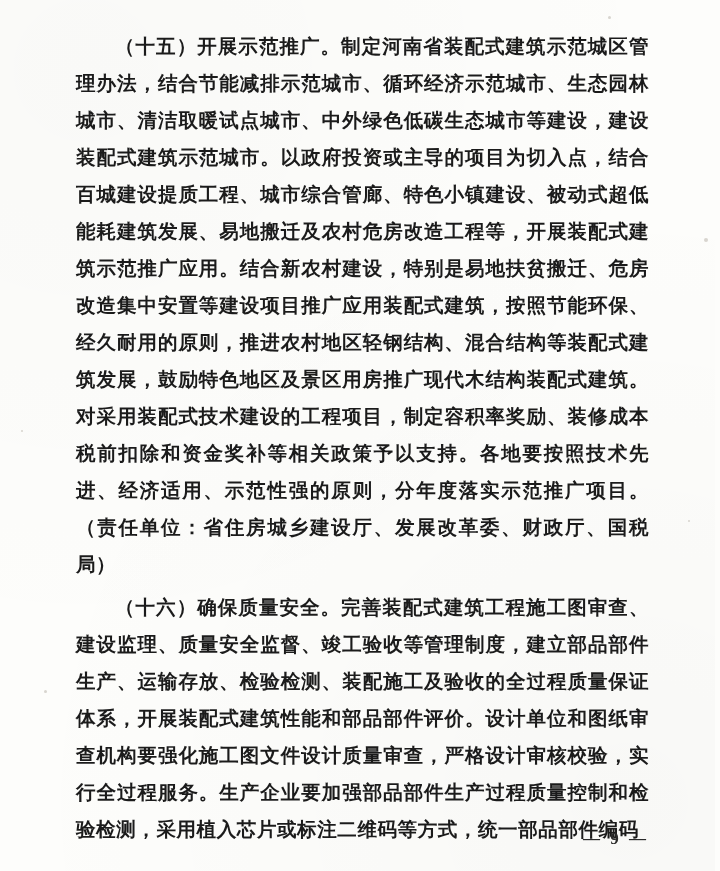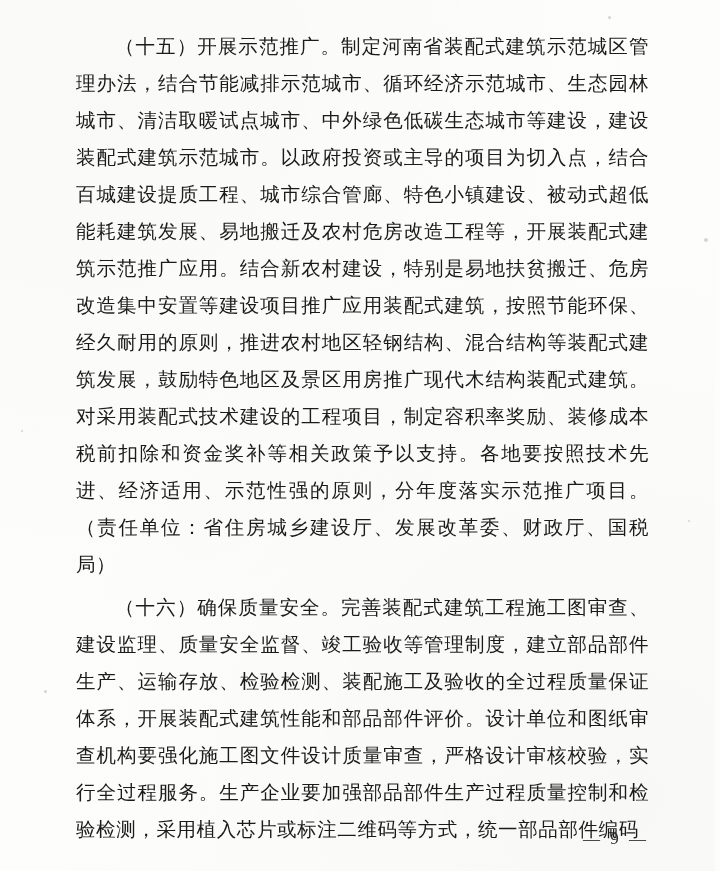--- a/index.html
+++ b/index.html
@@ -17,20 +17,21 @@
   .page {
     position: relative;
     width: 715px;
     height: 871px;
     box-sizing: border-box;
     padding: 28px 66px 0 76px;
     background:
       radial-gradient(circle at 12% 8%, rgba(0,0,0,0.015), rgba(0,0,0,0) 60%),
       radial-gradient(circle at 88% 92%, rgba(0,0,0,0.018), rgba(0,0,0,0) 62%),
       #fdfdfb;
+    font-weight: bold;
   }
   .speck {
     position: absolute;
     background: #b9b4ab;
     border-radius: 50%;
     opacity: 0.55;
   }
   .body-text {
     font-size: 19.5px;
     line-height: 37px;

